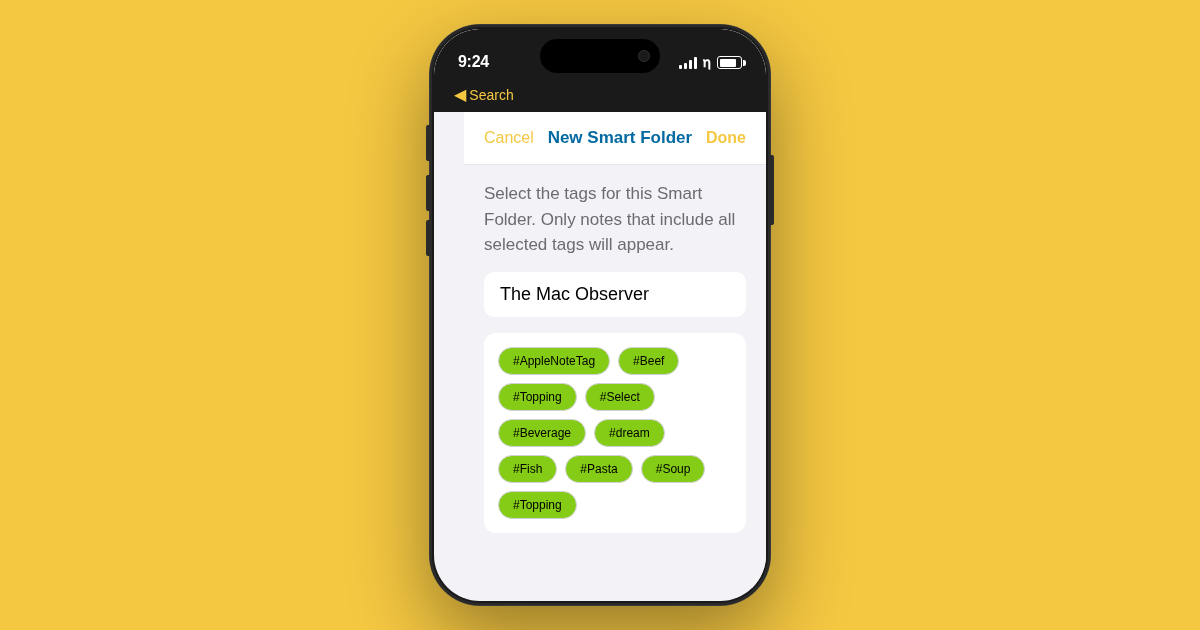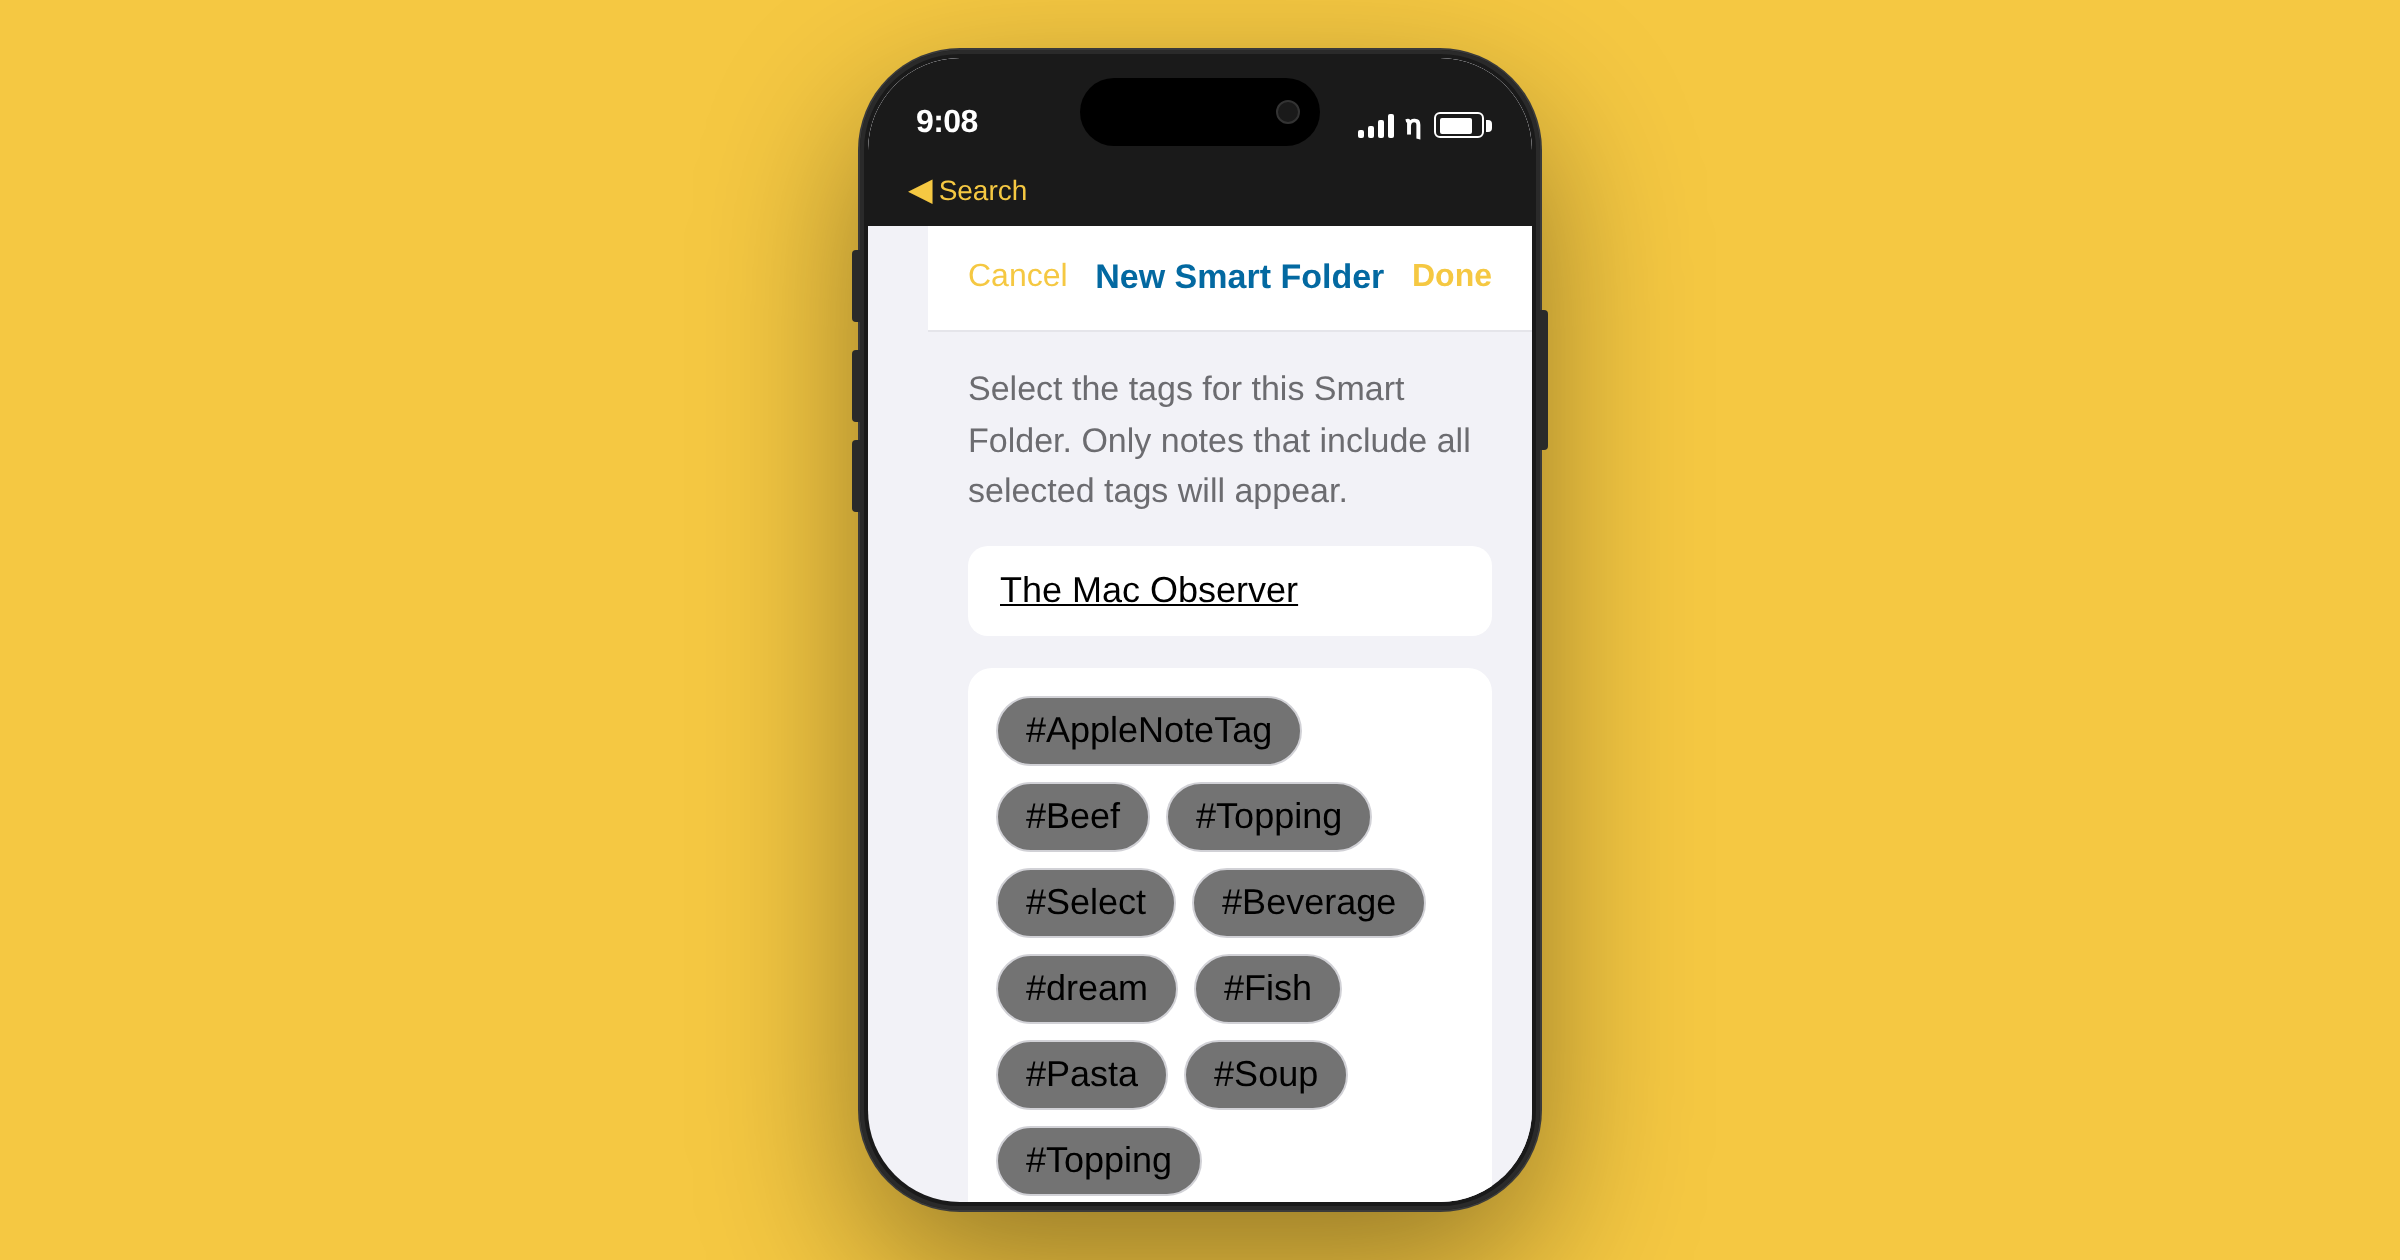--- a/index.html
+++ b/index.html
@@ -217,66 +217,65 @@
       margin-bottom: 14px;
     }
 
     .folder-name-field {
       background: white;
       border-radius: 10px;
       padding: 12px 16px;
       font-size: 18px;
       color: #000;
       margin-bottom: 16px;
-      text-decoration: underline;
     }
 
     .select-tags-label {
       font-size: 20px;
       font-weight: 700;
       color: #000;
       margin-bottom: 14px;
     }
 
     .tags-container {
       background: white;
       border-radius: 12px;
       padding: 14px;
       display: flex;
       flex-wrap: wrap;
       gap: 8px;
     }
 
     .tag-pill {
-      background: #737373;
+      background: #84cc16;
       border: 1px solid #d1d1d6;
       border-radius: 20px;
       padding: 6px 14px;
-      font-size: 18px;
+      font-size: 12px;
       color: #000;
       white-space: nowrap;
       text-align: center;
     }
 
     .screen-content {
       display: flex;
       flex-direction: column;
       height: calc(100% - 50px - 46px);
       background: #f2f2f7;
       margin-left: 30px;
     }
   </style>
 </head>
 <body>
 
 <div class="phone-container">
   <div class="phone-inner">
 
     <div class="status-bar">
-      <span class="status-time">9:08</span>
+      <span class="status-time">9:24</span>
 
       <div class="dynamic-island">
         <div class="camera-dot"></div>
       </div>
 
       <div class="status-icons">
         <div class="signal-bars">
           <div class="signal-bar" style="height:4px;"></div>
           <div class="signal-bar" style="height:6px;"></div>
           <div class="signal-bar" style="height:9px;"></div>

